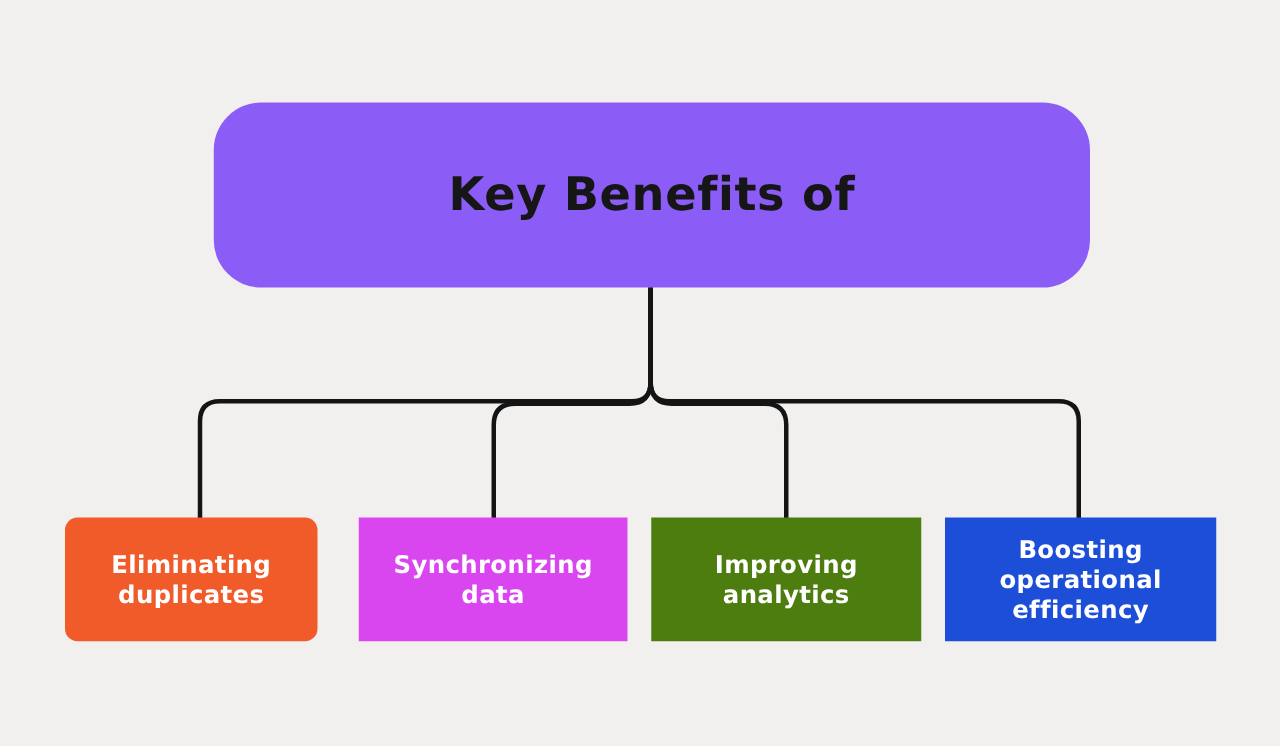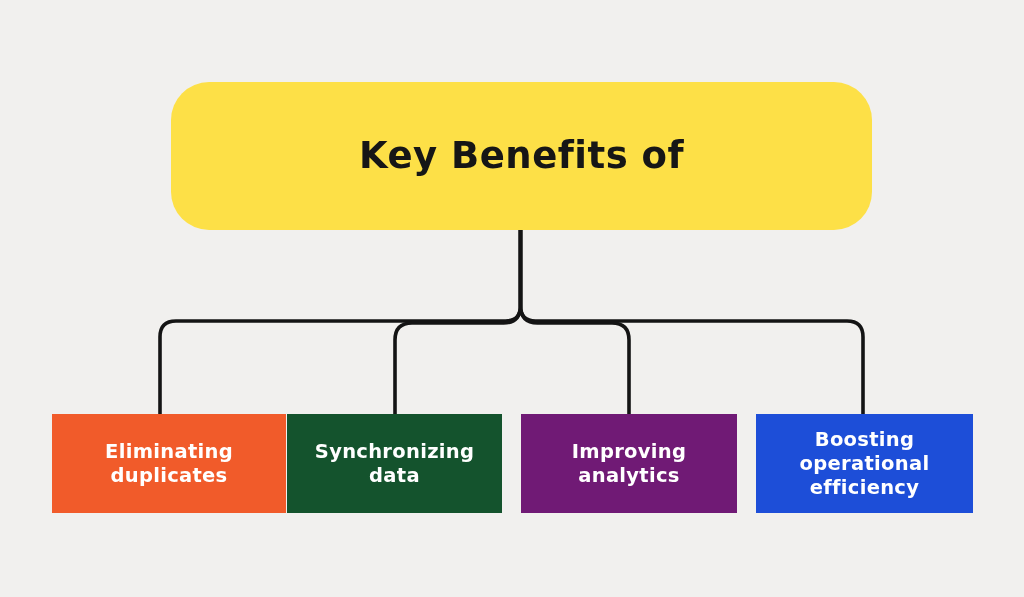--- a/index.html
+++ b/index.html
@@ -59,52 +59,52 @@
     text-align: center;
   }
   .benefit-label {
     color: #FFFFFF;
     font-size: 19.5px;
     font-weight: 700;
     line-height: 24px;
     letter-spacing: 0.3px;
     white-space: pre-line;
   }
-  .node-1 { left: 52px;  width: 234px; }
+  .node-1 { left: 52px;  width: 202px; border-radius: 10px; }
   .node-2 { left: 287px; width: 215px; }
   .node-3 { left: 521px; width: 216px; }
   .node-4 { left: 756px; width: 217px; }
 </style>
 </head>
 <body>
 
 <div class="canvas">
 
   <svg class="connectors" viewBox="0 0 1024 597" xmlns="http://www.w3.org/2000/svg" aria-hidden="true">
     <path d="M 520.5 230 V 306 Q 520.5 321 505.5 321 H 176 Q 160 321 160 337 V 415" stroke="#141414"></path>
     <path d="M 520.5 230 V 305 Q 520.5 323 503.5 323 H 412 Q 395 323 395 340 V 415" stroke="#141414"></path>
     <path d="M 520.5 230 V 305 Q 520.5 323 537.5 323 H 612 Q 629 323 629 340 V 415" stroke="#141414"></path>
     <path d="M 520.5 230 V 306 Q 520.5 321 535.5 321 H 847 Q 863 321 863 337 V 415" stroke="#141414"></path>
   </svg>
 
-  <div class="header-node" style="background: #fde047;">
+  <div class="header-node" style="background: #8b5cf6;">
     <div class="header-title-line">Key Benefits of</div>
   </div>
 
   <div class="benefit-node node-1" style="background: rgb(241, 91, 42);">
     <div class="benefit-label">Eliminating
 duplicates</div>
   </div>
 
-  <div class="benefit-node node-2" style="background: #14532d;">
+  <div class="benefit-node node-2" style="background: #d946ef;">
     <div class="benefit-label">Synchronizing
 data</div>
   </div>
 
-  <div class="benefit-node node-3" style="background: #701a75;">
+  <div class="benefit-node node-3" style="background: #4d7c0f;">
     <div class="benefit-label">Improving
 analytics</div>
   </div>
 
   <div class="benefit-node node-4" style="background: #1d4ed8;">
     <div class="benefit-label">Boosting
 operational
 efficiency</div>
   </div>
 

